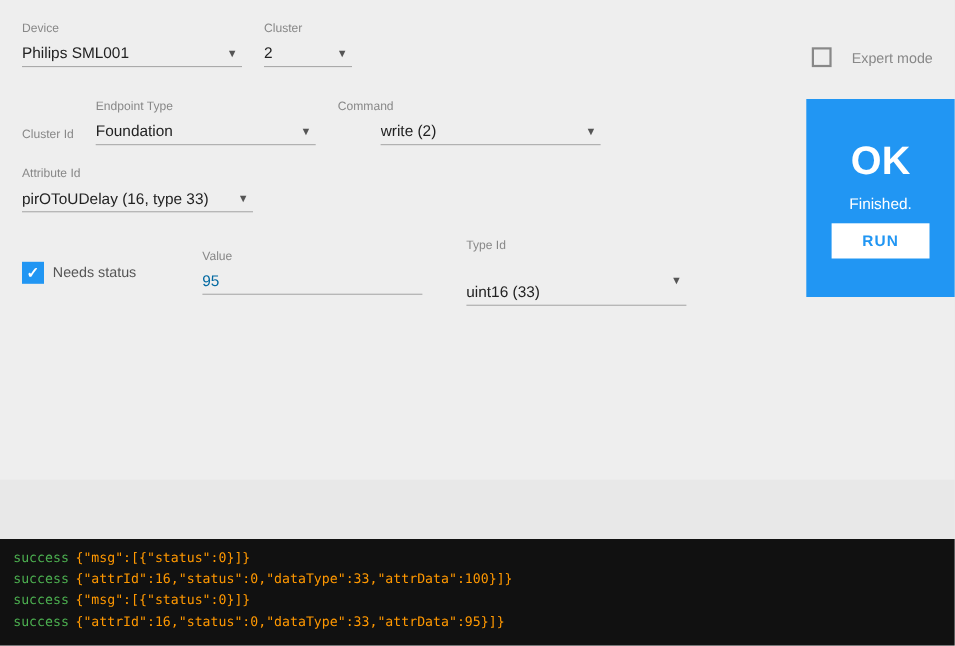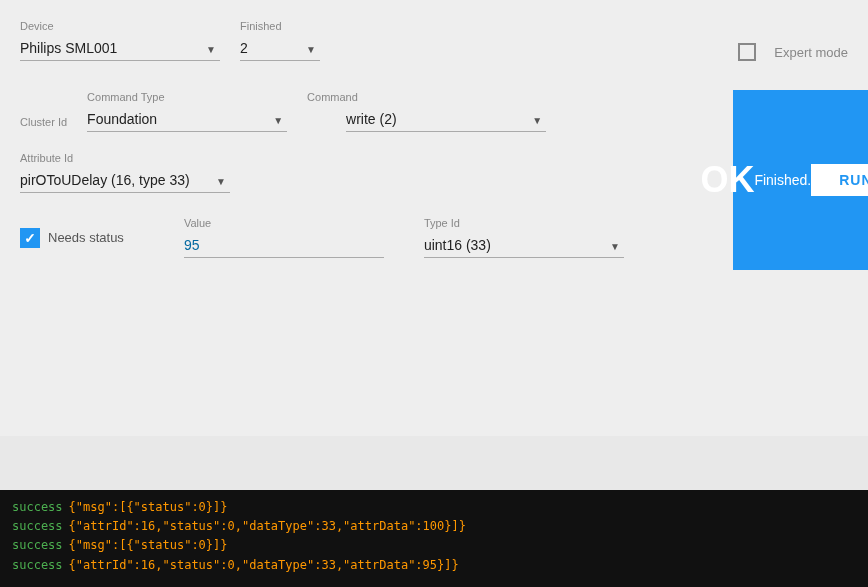--- a/index.html
+++ b/index.html
@@ -111,23 +111,24 @@
 
     
     .ok-panel {
       position: absolute;
       top: 90px;
       right: 0;
       width: 135px;
       height: 180px;
       background: #2196F3;
       display: flex;
-      flex-direction: row;
+      flex-direction: column;
       align-items: center;
       justify-content: center;
+      gap: 10px;
     }
 
     .ok-title {
       font-size: 36px;
       font-weight: bold;
       color: white;
     }
 
     .ok-finished {
       font-size: 14px;
@@ -233,20 +234,21 @@
       min-width: 200px;
       margin-left: 39px;
     }
 
     .attr-select {
       min-width: 210px;
     }
 
     .typeid-select {
       min-width: 200px;
+      margin-top: 20px;
     }
 
     .value-input {
       min-width: 200px;
     }
 
     .endpoint-select {
       min-width: 80px;
     }
   </style>
@@ -259,41 +261,41 @@
     <div class="field-group">
       <span class="field-label">Device</span>
       <div class="select-wrapper">
         <select class="field-select device-select">
           <option>Philips SML001</option>
         </select>
       </div>
     </div>
 
     <div class="field-group">
-      <span class="field-label">Finished</span>
+      <span class="field-label">Cluster</span>
       <div class="select-wrapper">
         <select class="field-select endpoint-select">
           <option>2</option>
         </select>
       </div>
     </div>
 
     <div class="expert-mode-group">
       <div class="expert-checkbox"></div>
       <span class="expert-label">Expert mode</span>
     </div>
   </div>
 
   <div class="row2">
     <div class="field-group">
       <span class="field-label">Cluster Id</span>
     </div>
 
     <div class="field-group">
-      <span class="field-label">Command Type</span>
+      <span class="field-label">Endpoint Type</span>
       <div class="select-wrapper">
         <select class="field-select command-type-select">
           <option>Foundation</option>
         </select>
       </div>
     </div>
 
     <div class="field-group">
       <span class="field-label">Command</span>
       <div class="select-wrapper">

